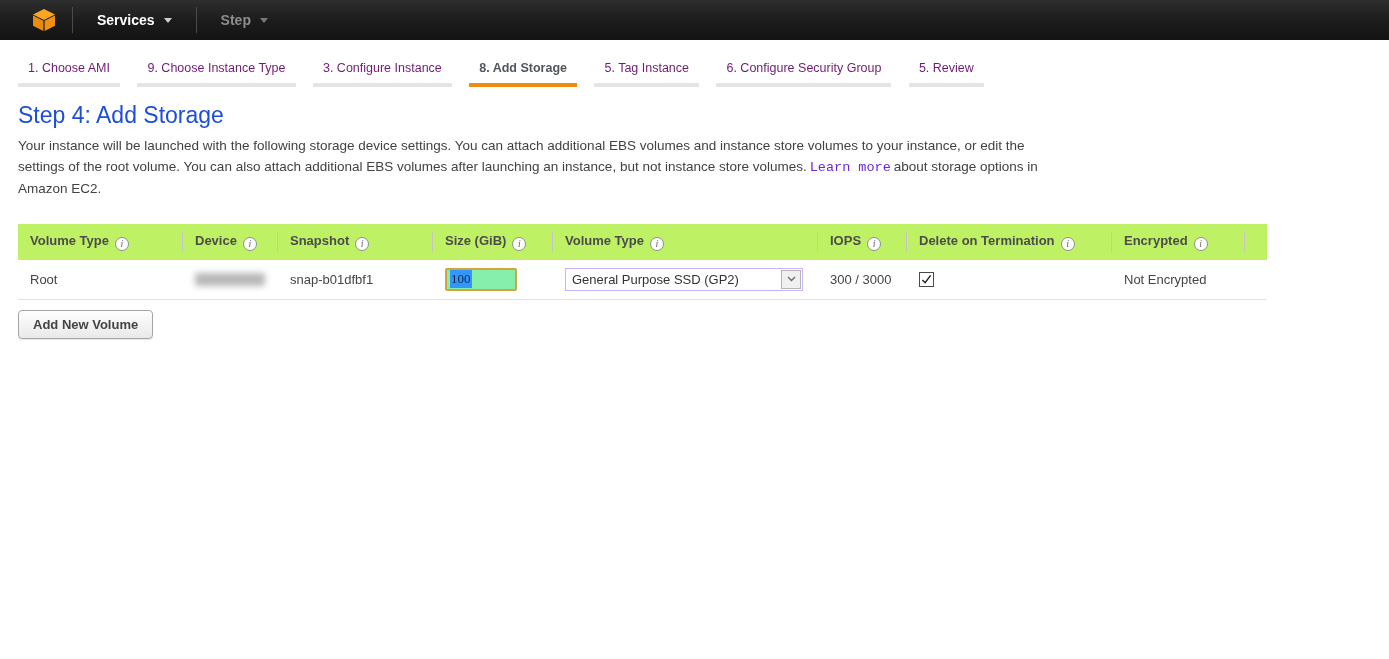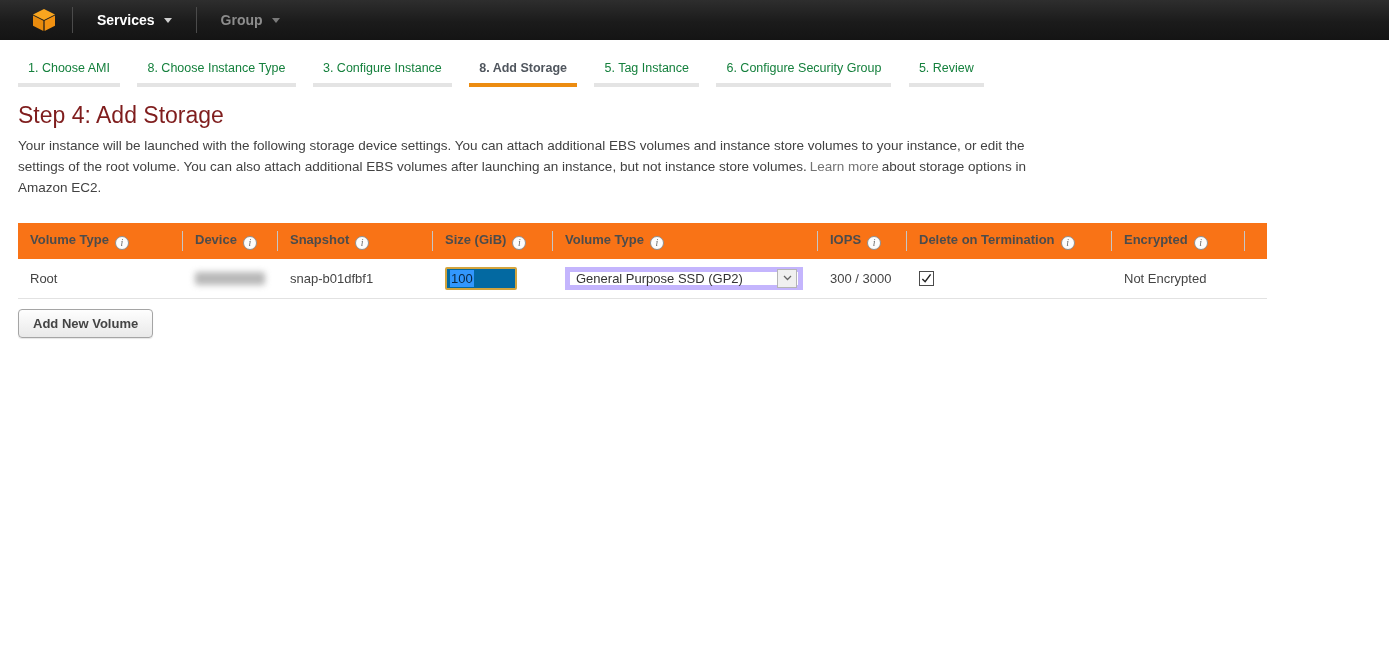--- a/index.html
+++ b/index.html
@@ -37,52 +37,52 @@
   .nav-item.dim .caret-down { border-top-color: #7a7a7a; }
 
   
   .wizard-tabs { padding: 17px 0 0 18px; white-space: nowrap; }
   .tab {
     display: inline-block;
     margin-right: 13px;
     padding: 4px 10px 8px 10px;
     border-bottom: 4px solid #e4e4e4;
     font-size: 12.5px;
-    color: #15803d;
+    color: #701a75;
     text-decoration: none;
     cursor: pointer;
   }
   .tab.active {
     color: #50565e;
     font-weight: bold;
     border-bottom-color: #ec8c11;
     cursor: default;
   }
 
   
   .page-heading {
     margin: 15px 0 6px 18px;
     font-size: 23px;
     font-weight: normal;
-    color: #7f1d1d;
+    color: #1d4ed8;
   }
   .page-desc {
     margin: 0 0 0 18px;
     width: 1020px;
     font-size: 13.5px;
     line-height: 21px;
     color: #424242;
   }
-  .page-desc a { color: #737373; text-decoration: none; cursor: pointer; margin: 0 3px; }
+  .page-desc a { color: #6d28d9; text-decoration: none; cursor: pointer; margin: 0 3px; font-family: Liberation Mono, monospace; }
 
   
   .storage-table-wrap { margin: 25px 0 0 18px; width: 1249px; }
   table.storage { border-collapse: collapse; table-layout: fixed; width: 100%; }
   table.storage th {
-    background: #f97316;
+    background: #bef264;
     height: 36px;
     text-align: left;
     padding: 0 0 0 12px;
     font-size: 13px;
     font-weight: bold;
     color: #4c4c4c;
     position: relative;
     white-space: nowrap;
   }
   table.storage th.divider::after {
@@ -125,35 +125,36 @@
     background: #a6a6a6;
     border-radius: 2px;
     filter: blur(3px);
     opacity: .8;
   }
 
   .size-input {
     width: 72px; height: 23px;
     border: 2px solid #d2a43e;
     border-radius: 2px;
-    background: #0369a1;
+    background: #86efac;
     display: flex; align-items: center;
     padding: 0 3px;
     cursor: text;
+    font-family: Liberation Serif, serif;
   }
   .size-input .sel-text {
     background: #3297fd;
     color: #082744;
     font-size: 13px;
     padding: 1px 1px;
   }
 
   .fake-select {
     width: 238px; height: 23px;
-    border: 5px solid #c4b5fd;
+    border: 1px solid #c4b5fd;
     background: #ffffff;
     display: flex; align-items: center; justify-content: space-between;
     font-size: 13px; color: #333;
     cursor: pointer;
   }
   .fake-select .sel-label { padding-left: 6px; overflow: hidden; }
   .fake-select .arrow-box {
     width: 20px; height: 19px;
     margin-right: 1px;
     background: #f0f0f0;
@@ -200,29 +201,29 @@
       <polygon points="24,8.5 13.6,13.8 13.6,24 24,18.8" fill="#f29111"></polygon>
     </svg>
   </div>
   <div class="nav-sep"></div>
   <div class="nav-item">
     <span>Services</span>
     <span class="caret-down"></span>
   </div>
   <div class="nav-sep"></div>
   <div class="nav-item dim">
-    <span>Group</span>
+    <span>Step</span>
     <span class="caret-down"></span>
   </div>
 </header>
 
 
 <nav class="wizard-tabs">
   <a class="tab">1. Choose AMI</a>
-  <a class="tab">8. Choose Instance Type</a>
+  <a class="tab">9. Choose Instance Type</a>
   <a class="tab">3. Configure Instance</a>
   <a class="tab active">8. Add Storage</a>
   <a class="tab">5. Tag Instance</a>
   <a class="tab">6. Configure Security Group</a>
   <a class="tab">5. Review</a>
 </nav>
 
 
 <h1 class="page-heading">Step 4: Add Storage</h1>
 <p class="page-desc"><span>Your instance will be launched with the following storage device settings. You can attach additional EBS volumes and instance store volumes to your instance, or edit the settings of the root volume. You can also attach additional EBS volumes after launching an instance, but not instance store volumes.</span><a>Learn more</a><span>about storage options in Amazon EC2.</span></p>

